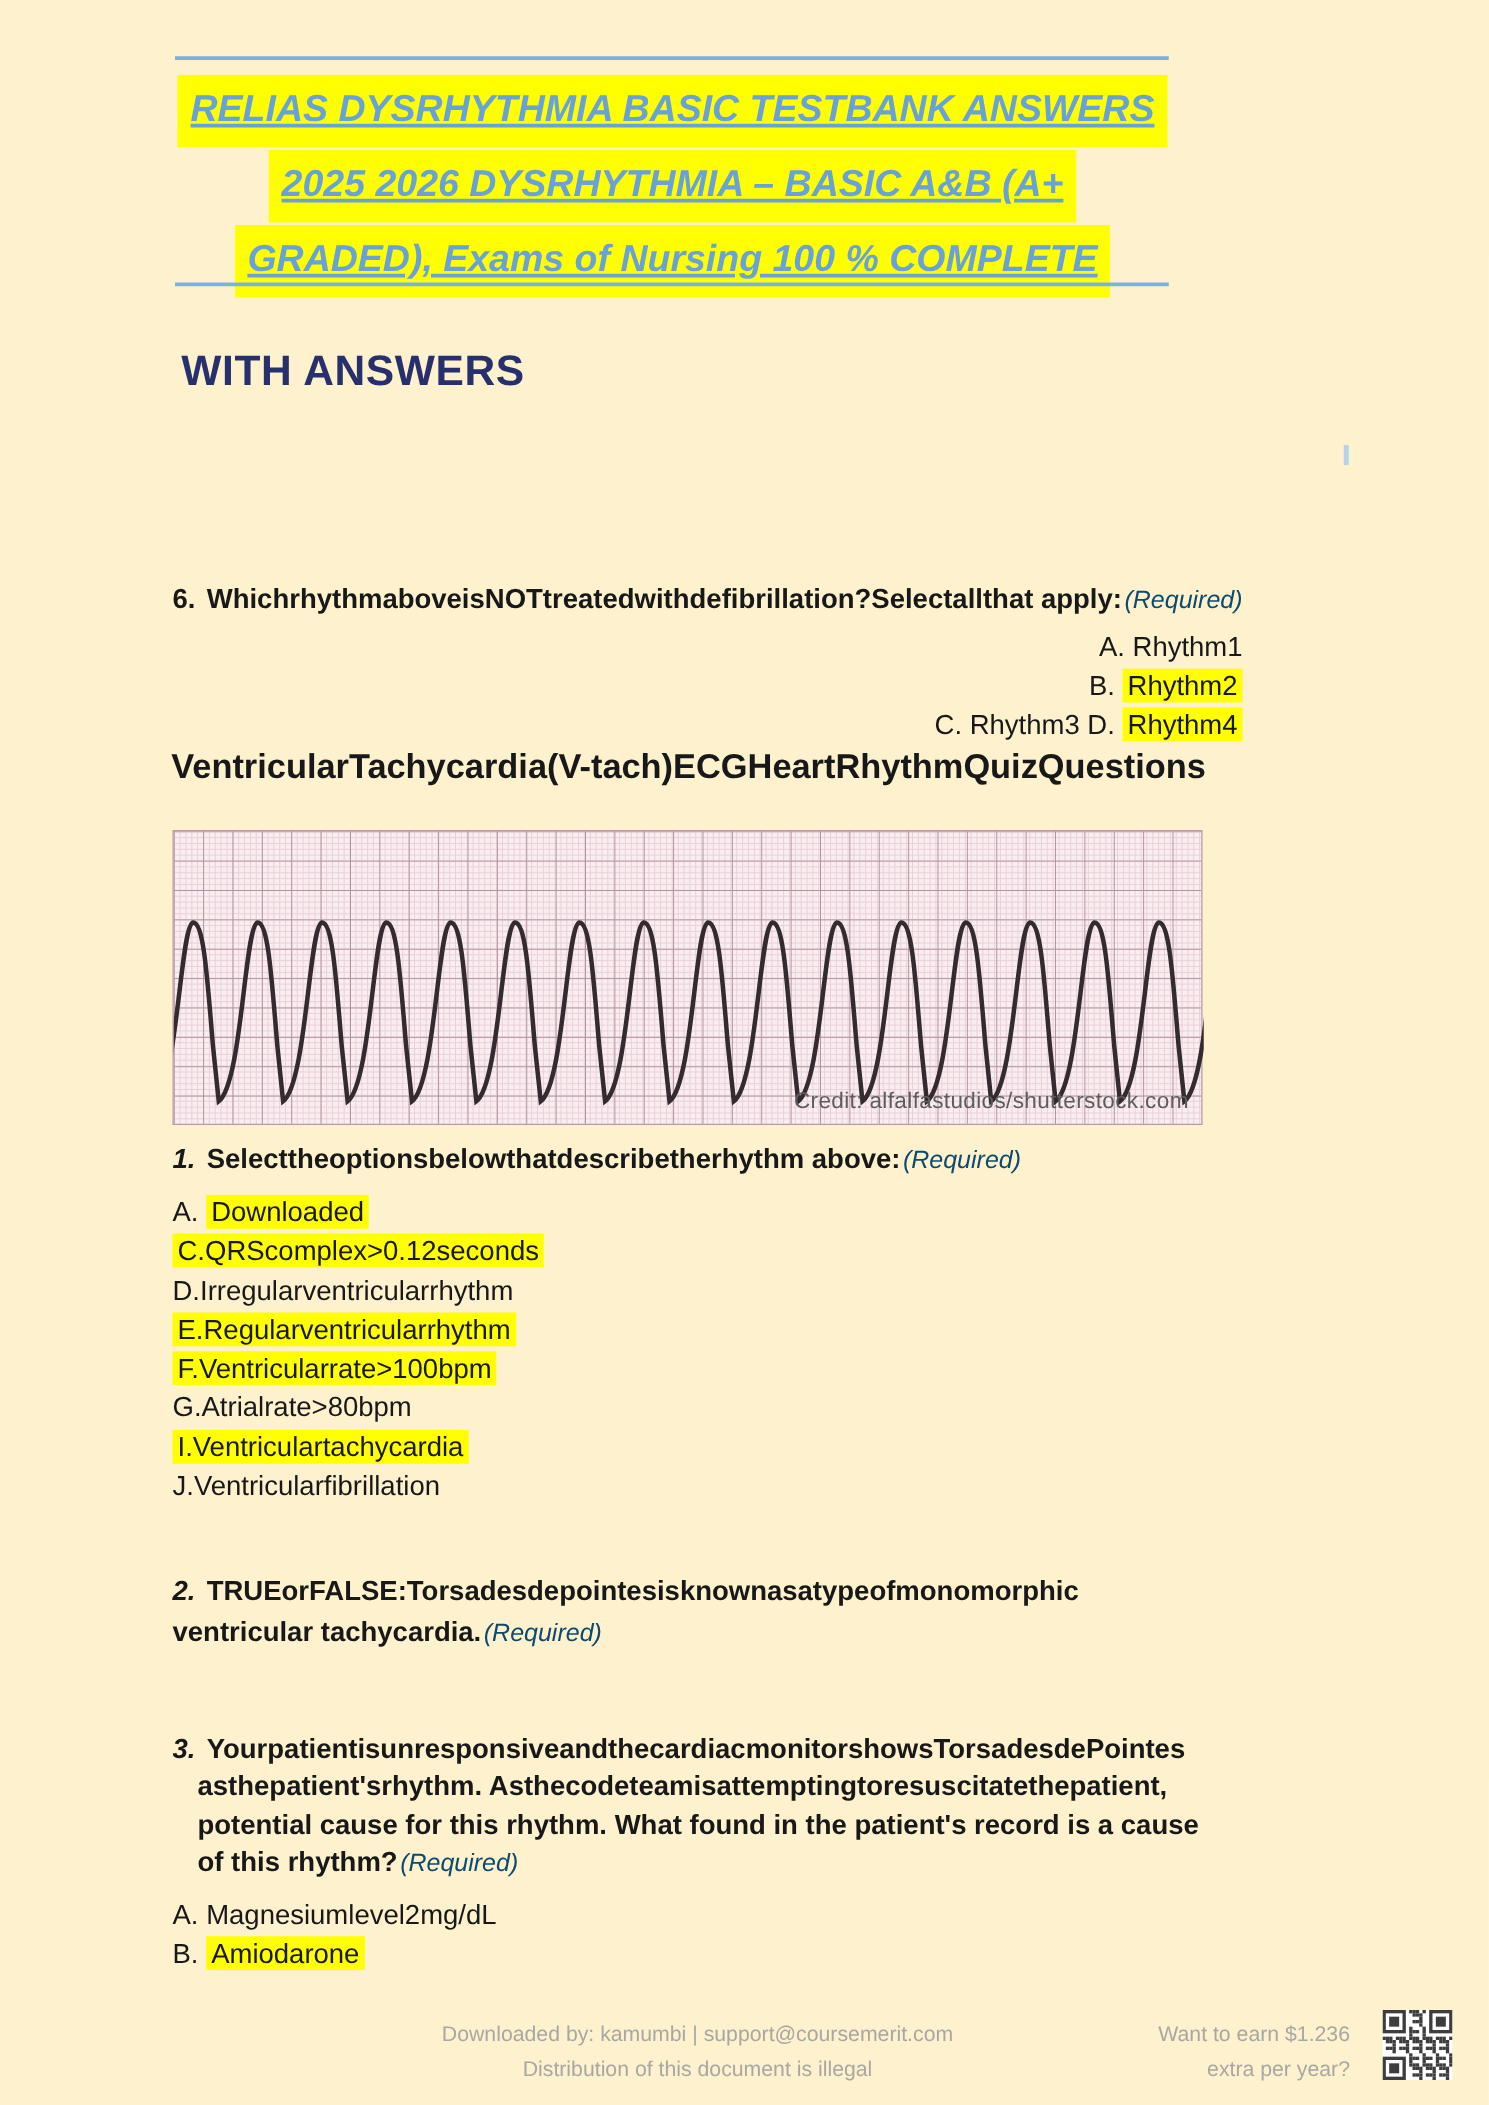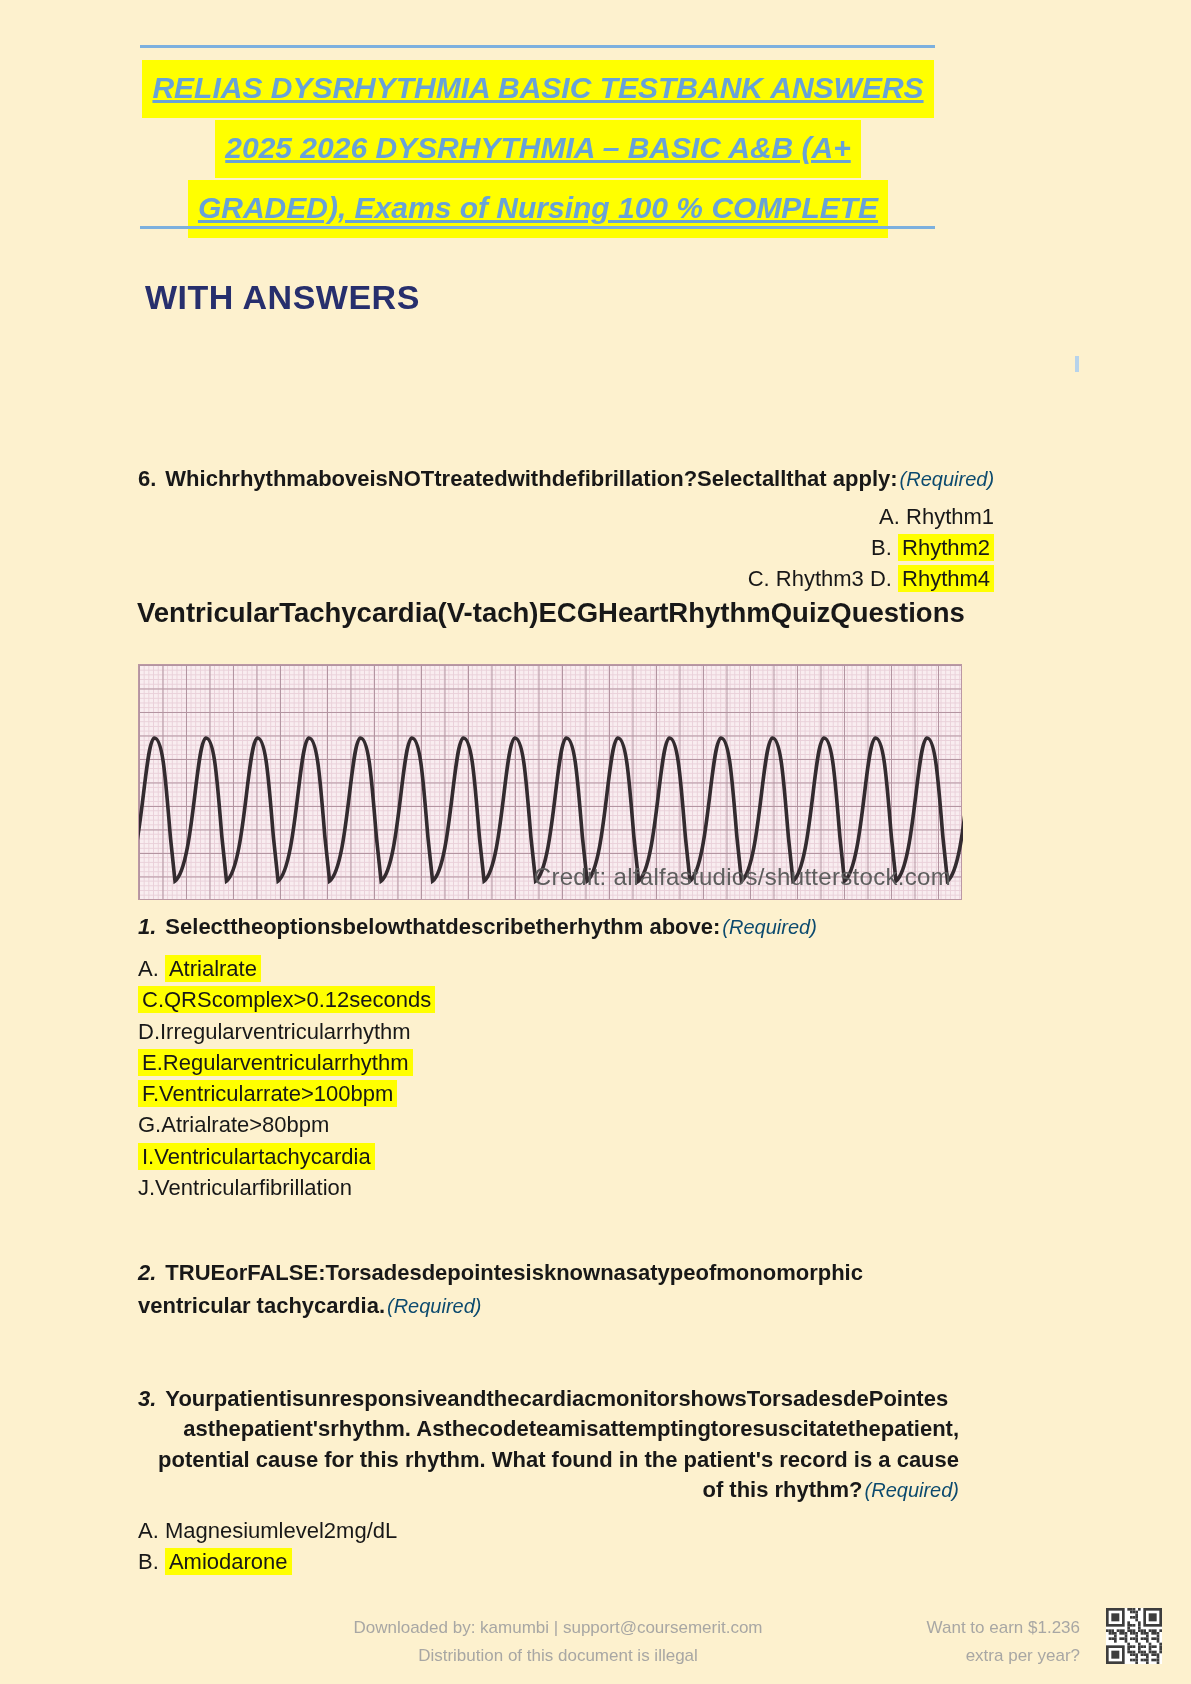--- a/index.html
+++ b/index.html
@@ -59,35 +59,35 @@
       linear-gradient(90deg,#b294a0 1px, transparent 1px),
       linear-gradient(#e9d0d9 1px, transparent 1px),
       linear-gradient(90deg,#e9d0d9 1px, transparent 1px);
     background-size:23.5px 23.5px,23.5px 23.5px,4.7px 4.7px,4.7px 4.7px;
     border:1px solid #bb98a4;
     box-sizing:border-box;
   }
   .ecg svg{position:absolute;left:0;top:0;}
   .ecg-credit{
     position:absolute;right:10px;bottom:8px;
-    font-size:24px;color:#5d5d5d;letter-spacing:.3px;
+    font-size:18px;color:#5d5d5d;letter-spacing:.3px;
   }
 
   #q1{top:912px;}
   #q1 .opts{margin-top:11px;}
   #q1 .opt-line{line-height:31.3px;}
 
   #q2{top:1256px;}
   #q2 .stem{line-height:33px;}
   #q2 .opts{margin-top:3px;}
   #q2 .opt-line{line-height:30px;padding-left:4px;}
 
   #q3{top:1384px;}
   .q3-line{font-size:22px;font-weight:bold;line-height:30.4px;white-space:nowrap;}
-  .q3-line.ind{padding-left:20px;text-align:right;}
+  .q3-line.ind{padding-left:20px;}
   #q3 .opts{margin-top:9px;}
   #q3 .opt-line{line-height:31px;}
 
   .footer-center{
     position:absolute;left:138px;top:1614px;width:840px;
     text-align:center;color:#a8a7a4;font-size:17px;line-height:28px;
   }
   .footer-earn{
     position:absolute;left:880px;top:1614px;width:200px;
     text-align:right;color:#a8a7a4;font-size:17px;line-height:28px;
@@ -131,21 +131,21 @@
       <path id="ecg-path" fill="none" stroke="#332b2f" stroke-width="3.6" stroke-linecap="round" stroke-linejoin="miter" d="M -15.4 216 C 3.1 202, 5.2 76, 15.4 73 C 24.2 73, 26.8 118, 31.4 172 L 36.0 216 C 54.6 202, 56.6 76, 67.0 73 C 75.7 73, 78.3 118, 82.9 172 L 87.5 216 C 106.1 202, 108.2 76, 118.5 73 C 127.2 73, 129.8 118, 134.4 172 L 139.1 216 C 157.6 202, 159.7 76, 169.9 73 C 178.7 73, 181.3 118, 185.9 172 L 190.6 216 C 209.1 202, 211.2 76, 221.4 73 C 230.2 73, 232.8 118, 237.4 172 L 242.1 216 C 260.6 202, 262.6 76, 272.9 73 C 281.7 73, 284.3 118, 288.9 172 L 293.6 216 C 312.1 202, 314.1 76, 324.4 73 C 333.2 73, 335.8 118, 340.4 172 L 345.1 216 C 363.6 202, 365.6 76, 375.9 73 C 384.7 73, 387.3 118, 391.9 172 L 396.6 216 C 415.1 202, 417.1 76, 427.4 73 C 436.2 73, 438.8 118, 443.4 172 L 448.1 216 C 466.6 202, 468.6 76, 478.9 73 C 487.7 73, 490.3 118, 494.9 172 L 499.6 216 C 518.1 202, 520.1 76, 530.5 73 C 539.2 73, 541.8 118, 546.4 172 L 551.0 216 C 569.6 202, 571.6 76, 582.0 73 C 590.7 73, 593.3 118, 597.9 172 L 602.5 216 C 621.1 202, 623.1 76, 633.5 73 C 642.2 73, 644.8 118, 649.4 172 L 654.0 216 C 672.6 202, 674.6 76, 685.0 73 C 693.7 73, 696.3 118, 700.9 172 L 705.5 216 C 724.1 202, 726.1 76, 736.5 73 C 745.2 73, 747.8 118, 752.4 172 L 757.0 216 C 775.6 202, 777.6 76, 788.0 73 C 796.7 73, 799.3 118, 803.9 172 L 808.5 216 C 827.1 202, 829.1 76, 839.5 73 C 848.2 73, 850.8 118, 855.4 172 L 860.0 216"></path>
     </svg>
     <div class="ecg-credit">Credit: alfalfastudios/shutterstock.com</div>
   </div>
 
   <div class="qblock" id="q1">
     <div class="stem">
       <span class="qnum it">1.</span><span>Selecttheoptionsbelowthatdescribetherhythm above:</span><span class="required">(Required)</span>
     </div>
     <div class="opts">
-        <div class="opt-line"><span>A. </span><span class="hl">Atrialrate</span></div>
+        <div class="opt-line"><span>A. </span><span class="hl">Downloaded</span></div>
         <div class="opt-line"><span class="hl">C.QRScomplex&gt;0.12seconds</span></div>
         <div class="opt-line"><span> D.Irregularventricularrhythm</span></div>
         <div class="opt-line"><span class="hl">E.Regularventricularrhythm</span></div>
         <div class="opt-line"><span class="hl">F.Ventricularrate&gt;100bpm</span></div>
         <div class="opt-line"><span> G.Atrialrate&gt;80bpm</span></div>
         <div class="opt-line"><span class="hl">I.Ventriculartachycardia</span></div>
         <div class="opt-line"><span> J.Ventricularfibrillation</span></div>
       </div>
   </div>
 

